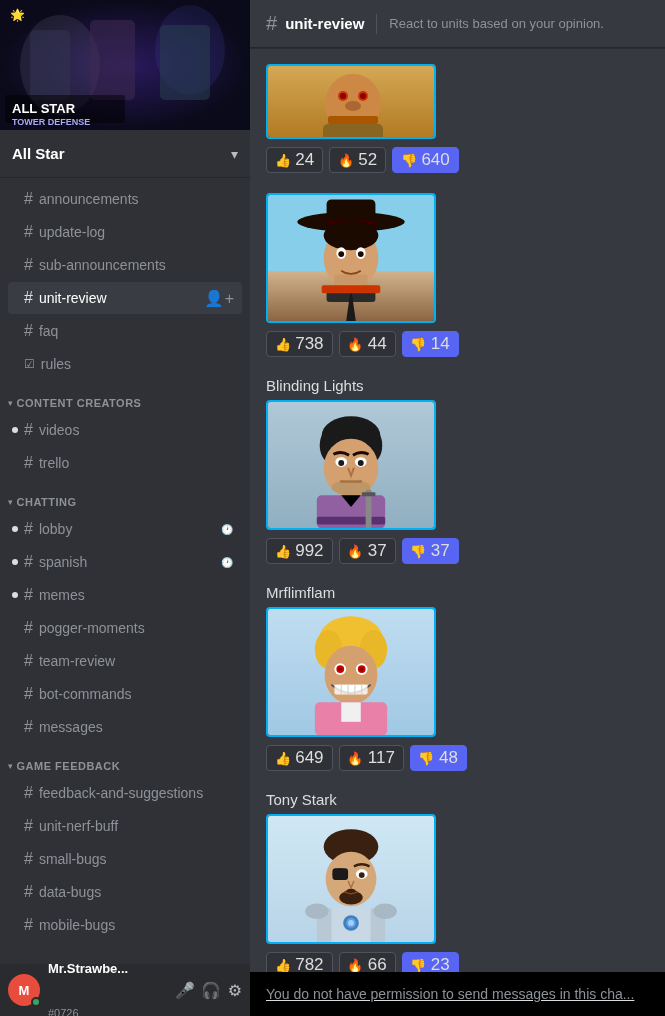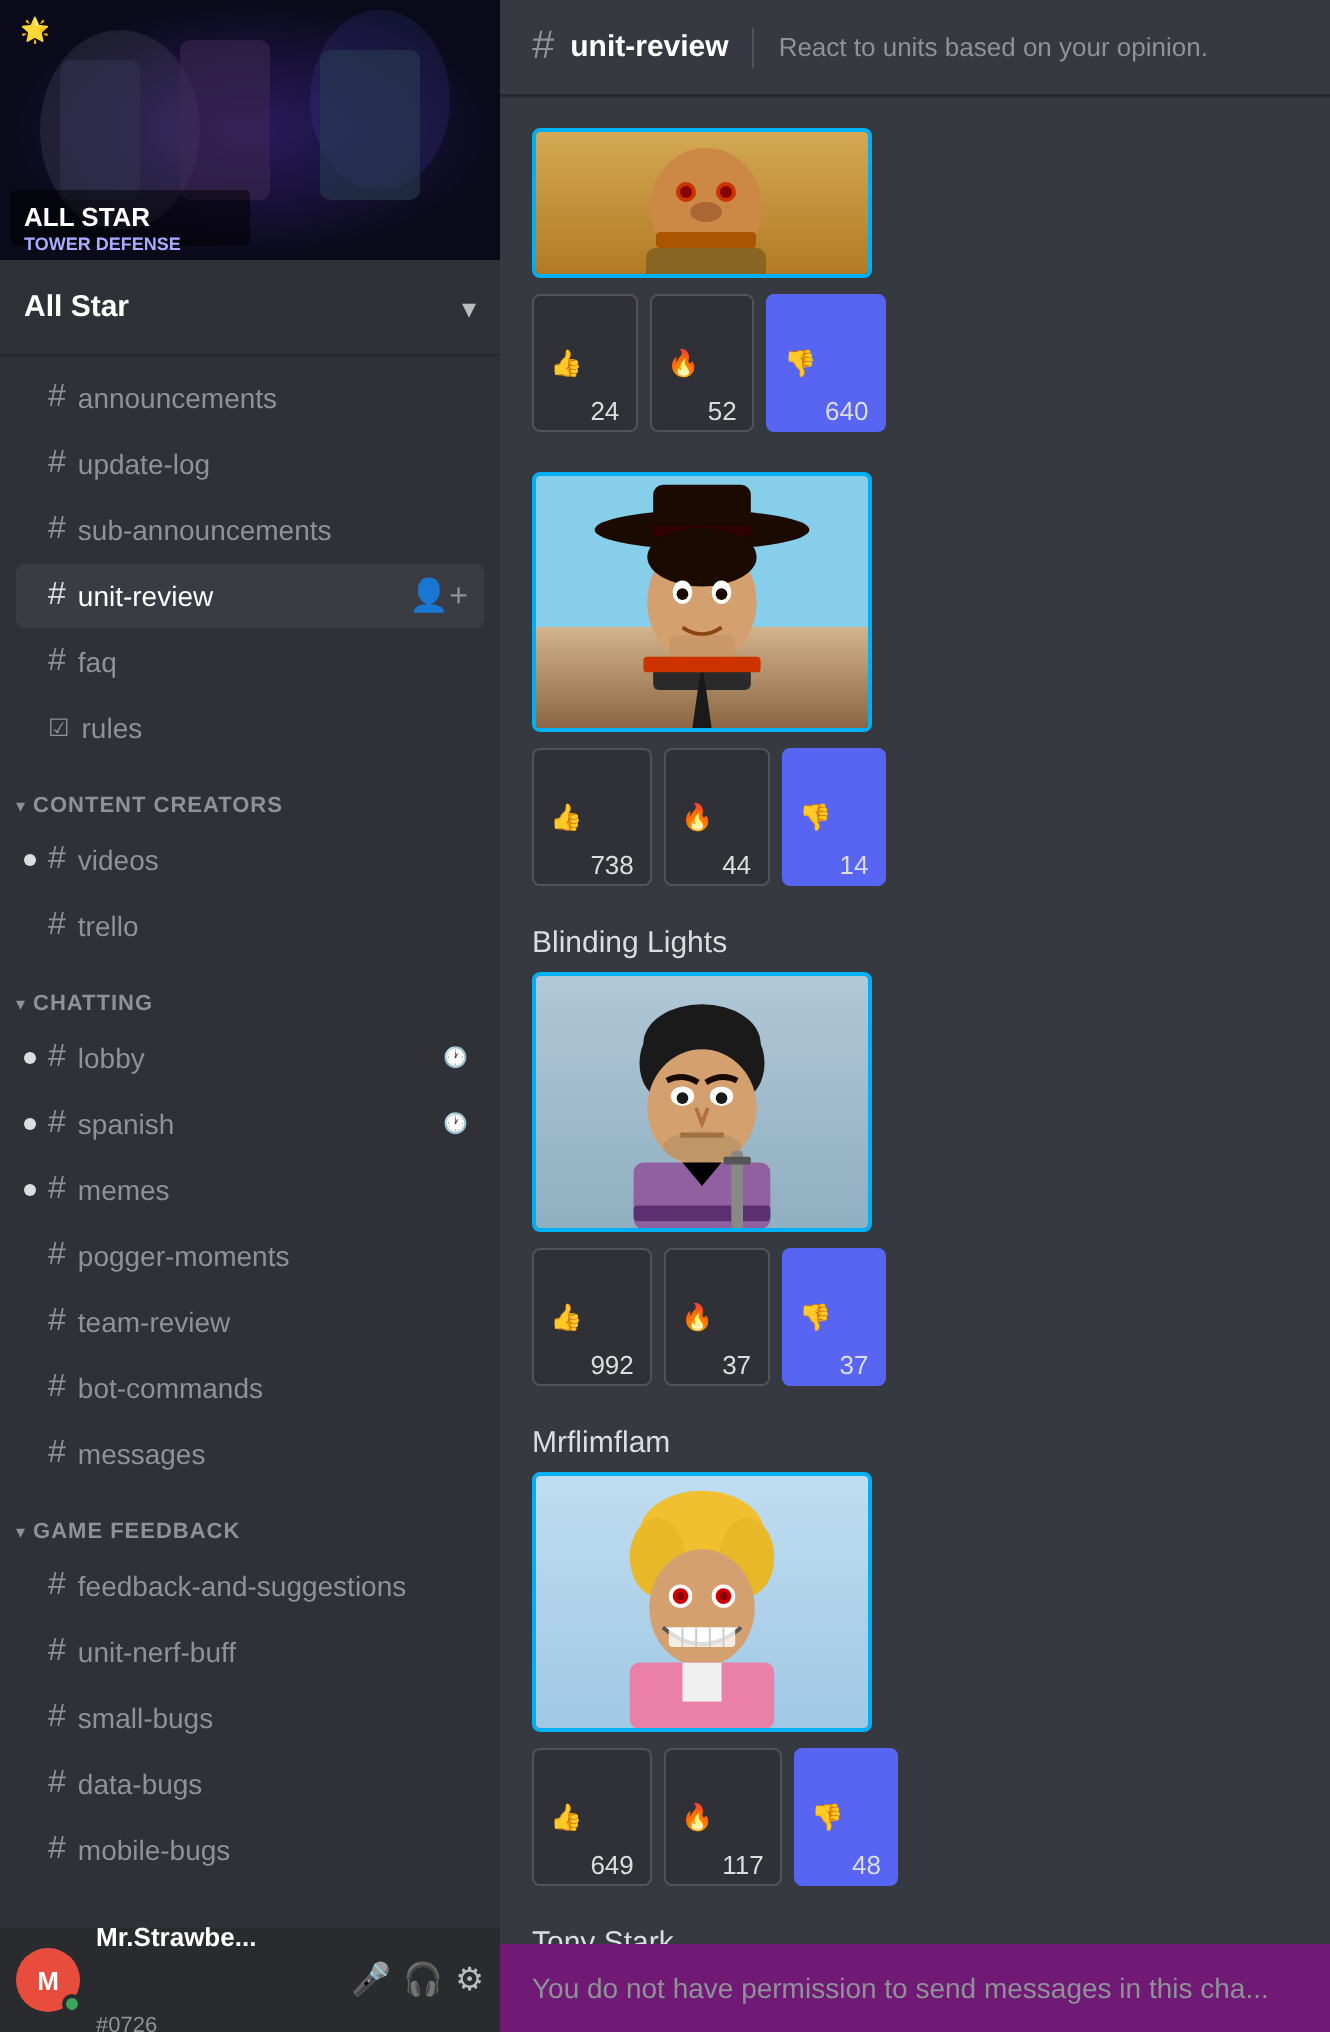--- a/index.html
+++ b/index.html
@@ -266,29 +266,30 @@
       background: #2f3136;
       border: 1px solid #4f545c;
       border-radius: 4px;
       padding: 2px 8px;
       font-size: 13px;
       cursor: pointer;
     }
     .reaction.thumbsup { border-color: #4f545c; }
     .reaction.fire { border-color: #4f545c; }
     .reaction.thumbsdown { background: #5865f2; border-color: #5865f2; color: #fff; }
-    .reaction-count { font-size: 13px; color: #dcddde; margin-top: 48px; }
+    .reaction-count { font-size: 17px; color: #dcddde; }
 
     .no-permission-bar {
       height: 44px;
-      background: #701a75;
+      background: #000000;
       display: flex;
       align-items: center;
       padding: 0 16px;
       flex-shrink: 0;
+      text-decoration: underline;
     }
     .no-permission-text {
       font-size: 14px;
       color: #8e9297;
     }
   </style>
 </head>
 <body>
 
 <div class="sidebar">

